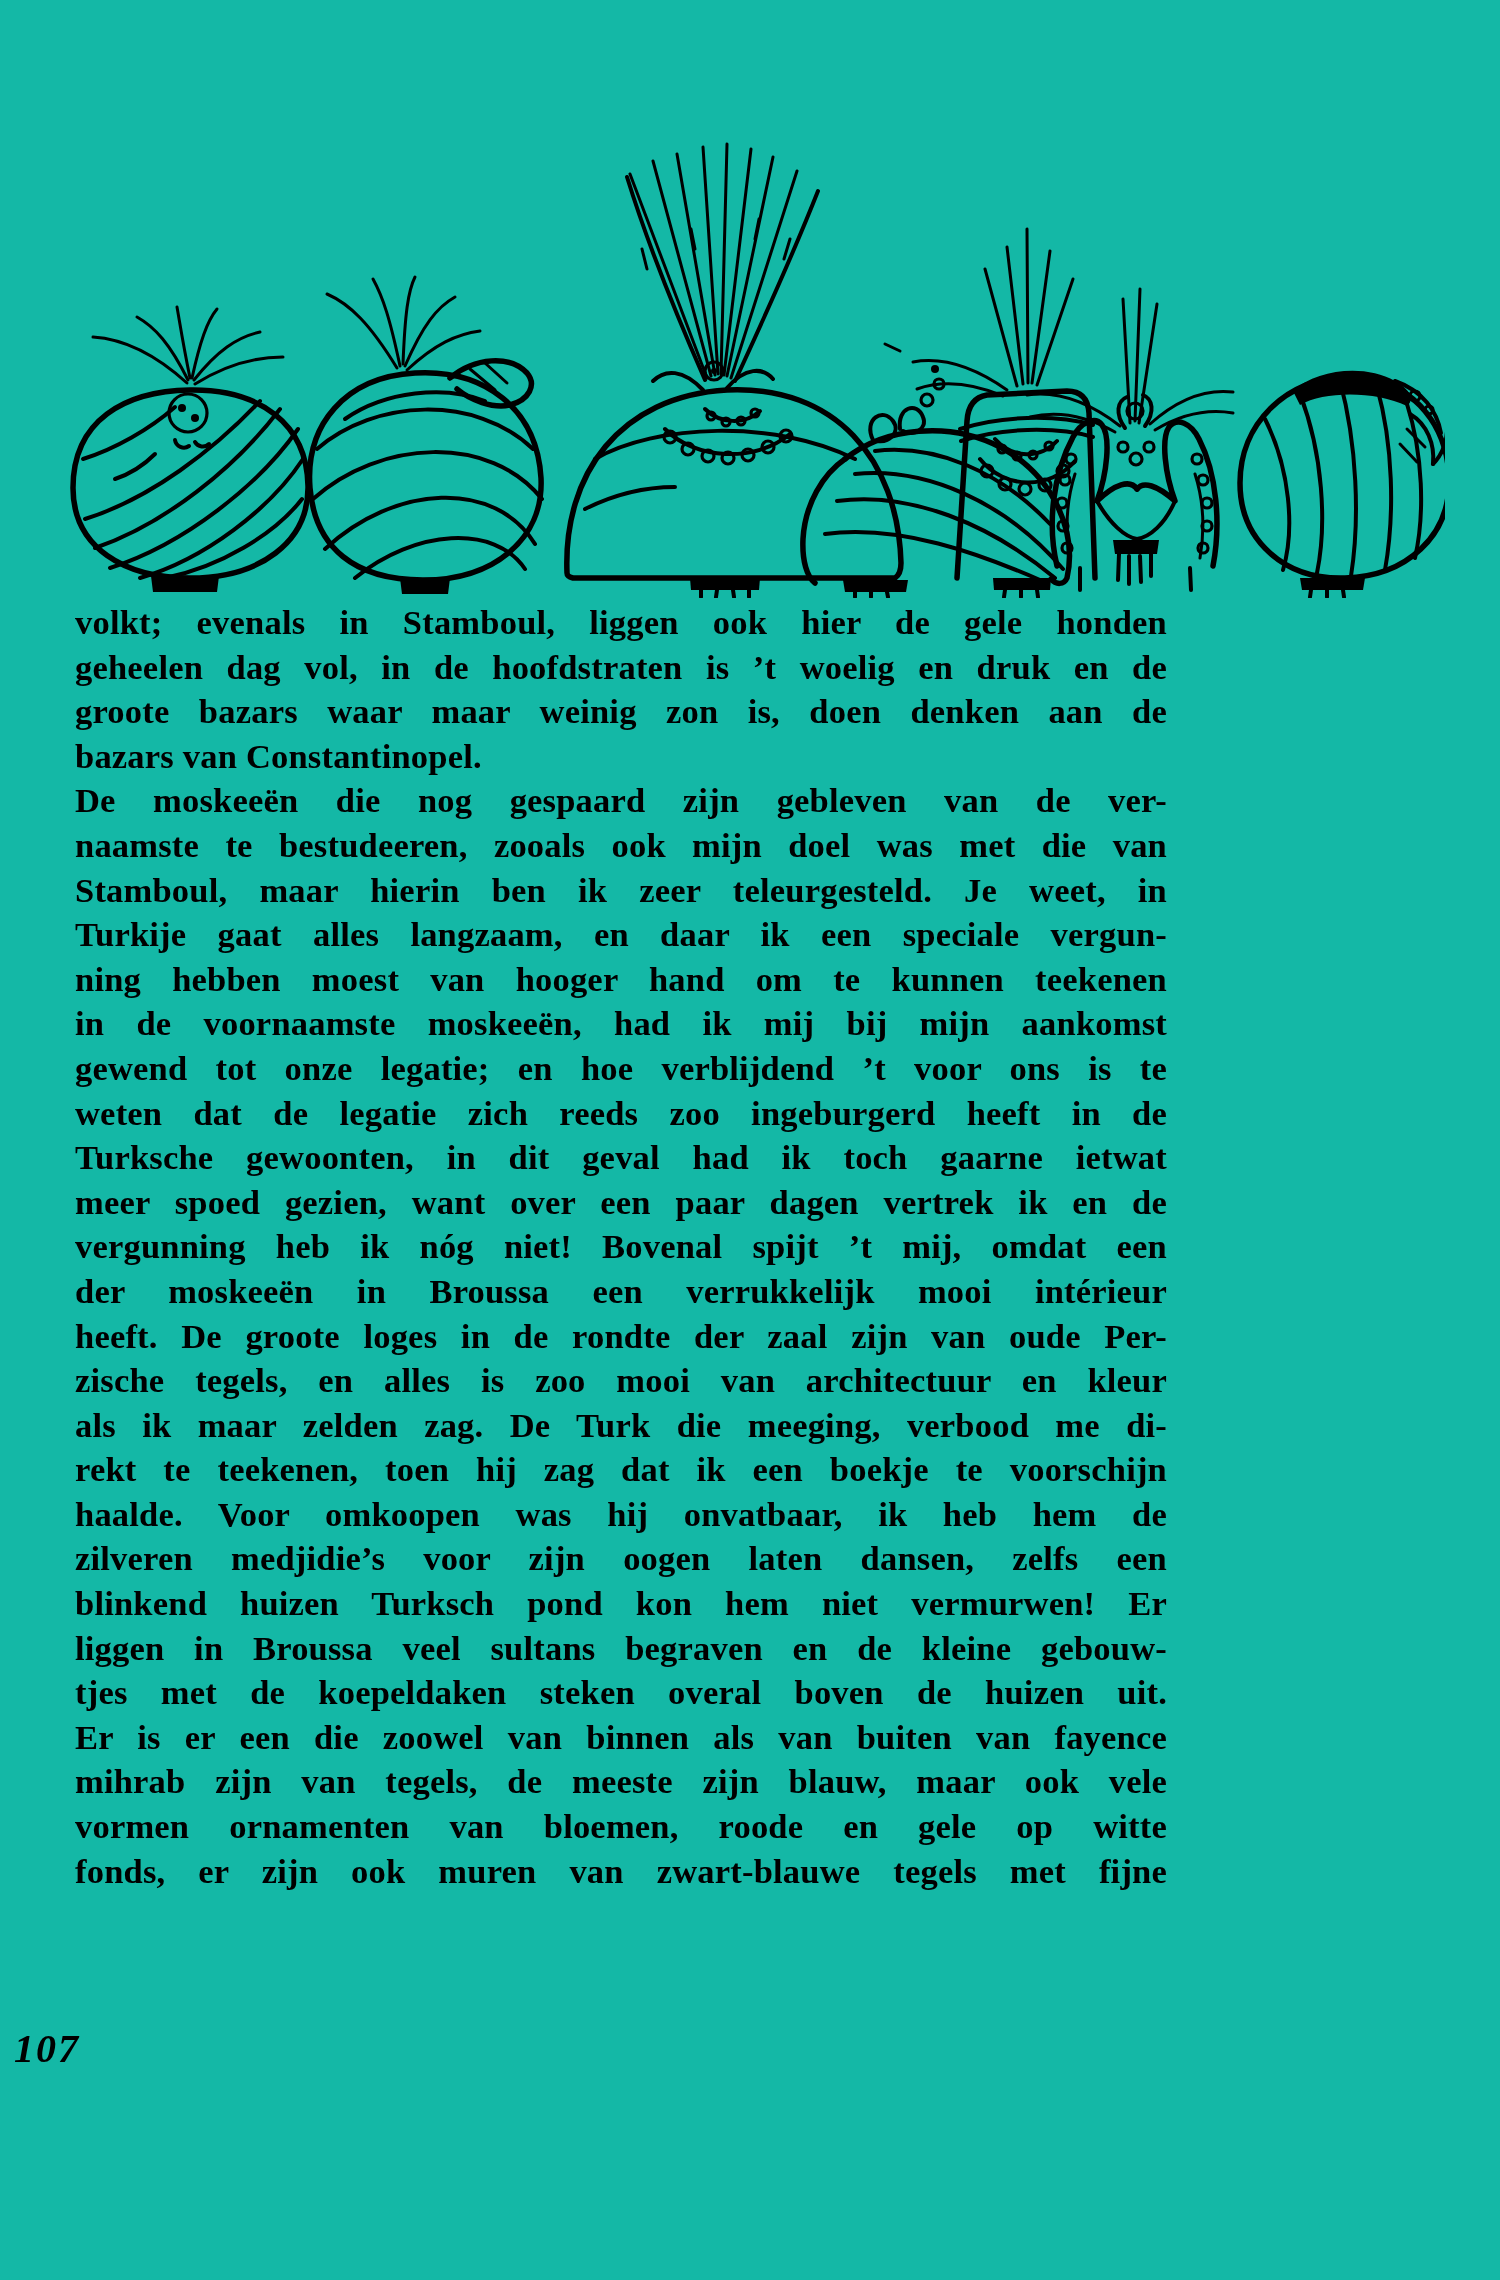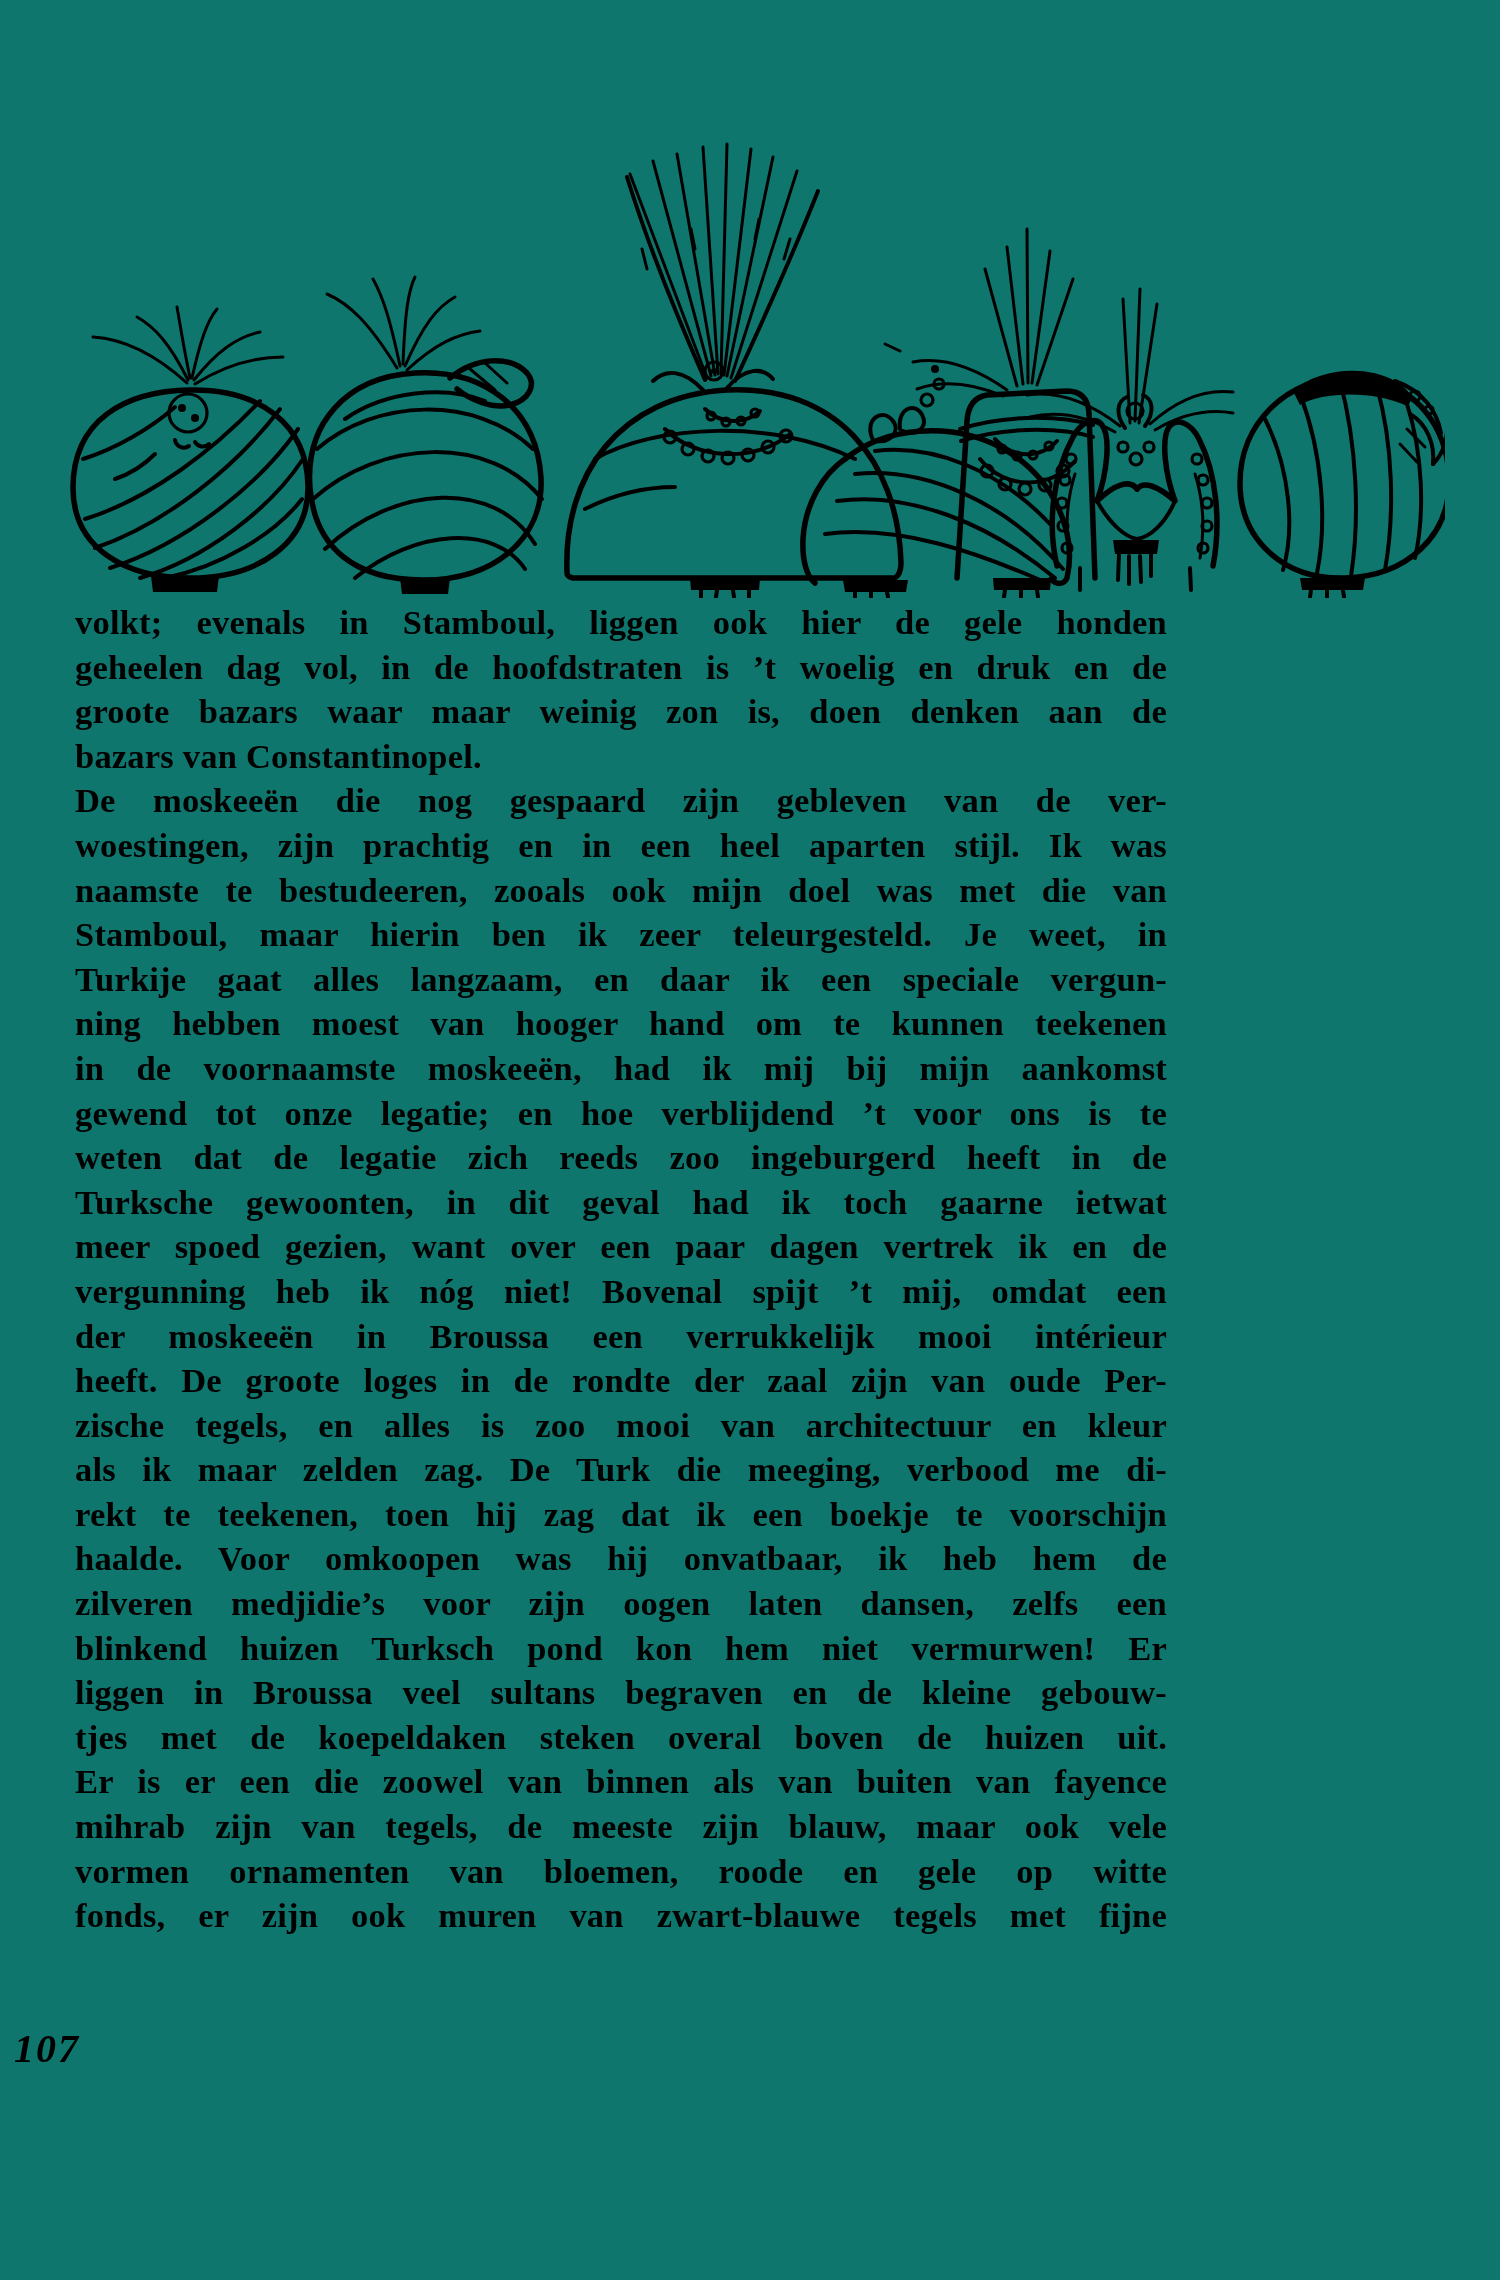--- a/index.html
+++ b/index.html
@@ -1,18 +1,18 @@
 <!DOCTYPE html>
 <html><head>
 <meta charset="utf-8">
 <style>
   html,body { margin:0; padding:0; background:#ffffff; }
   .page {
     position:relative; width:1500px; height:2280px;
-    background:#0f766e; color:#000;
+    background:#14b8a6; color:#000;
     font-family:"Liberation Serif", serif;
     overflow:hidden;
   }
   .illustration { position:absolute; left:55px; top:128px; width:1390px; height:470px; }
   .illustration svg { display:block; width:100%; height:100%; }
   
   .o { fill:none; stroke:#000; stroke-width:5.5; stroke-linecap:round; stroke-linejoin:round; }
   .d { fill:none; stroke:#000; stroke-width:4;   stroke-linecap:round; stroke-linejoin:round; }
   .p { fill:none; stroke:#000; stroke-width:3;   stroke-linecap:round; stroke-linejoin:round; }
   .pe { fill:none; stroke:#000; stroke-width:3.2; }
@@ -230,21 +230,20 @@
       </g>
     </svg>
   </div>
 
   <div class="textblock">
     <div class="line">volkt; evenals in Stamboul, liggen ook hier de gele honden</div>
     <div class="line">geheelen dag vol, in de hoofdstraten is ’t woelig en druk en de</div>
     <div class="line">groote bazars waar maar weinig zon is, doen denken aan de</div>
     <div class="line short">bazars van Constantinopel.</div>
     <div class="line">De moskeeën die nog gespaard zijn gebleven van de ver-</div>
-    <div class="line">woestingen, zijn prachtig en in een heel aparten stijl. Ik was</div>
     <div class="line">naamste te bestudeeren, zooals ook mijn doel was met die van</div>
     <div class="line">Stamboul, maar hierin ben ik zeer teleurgesteld. Je weet, in</div>
     <div class="line">Turkije gaat alles langzaam, en daar ik een speciale vergun-</div>
     <div class="line"><span class="u">ning</span><span> hebben moest van hooger hand om te kunnen teekenen</span></div>
     <div class="line">in de voornaamste moskeeën, had ik mij bij mijn aankomst</div>
     <div class="line">gewend tot onze legatie; en hoe verblijdend ’t voor ons is te</div>
     <div class="line">weten dat de legatie zich reeds zoo ingeburgerd heeft in de</div>
     <div class="line">Turksche gewoonten, in dit geval had ik toch gaarne ietwat</div>
     <div class="line">meer spoed gezien, want over een paar dagen vertrek ik en de</div>
     <div class="line">vergunning heb ik nóg niet! Bovenal spijt ’t mij, omdat een</div>

